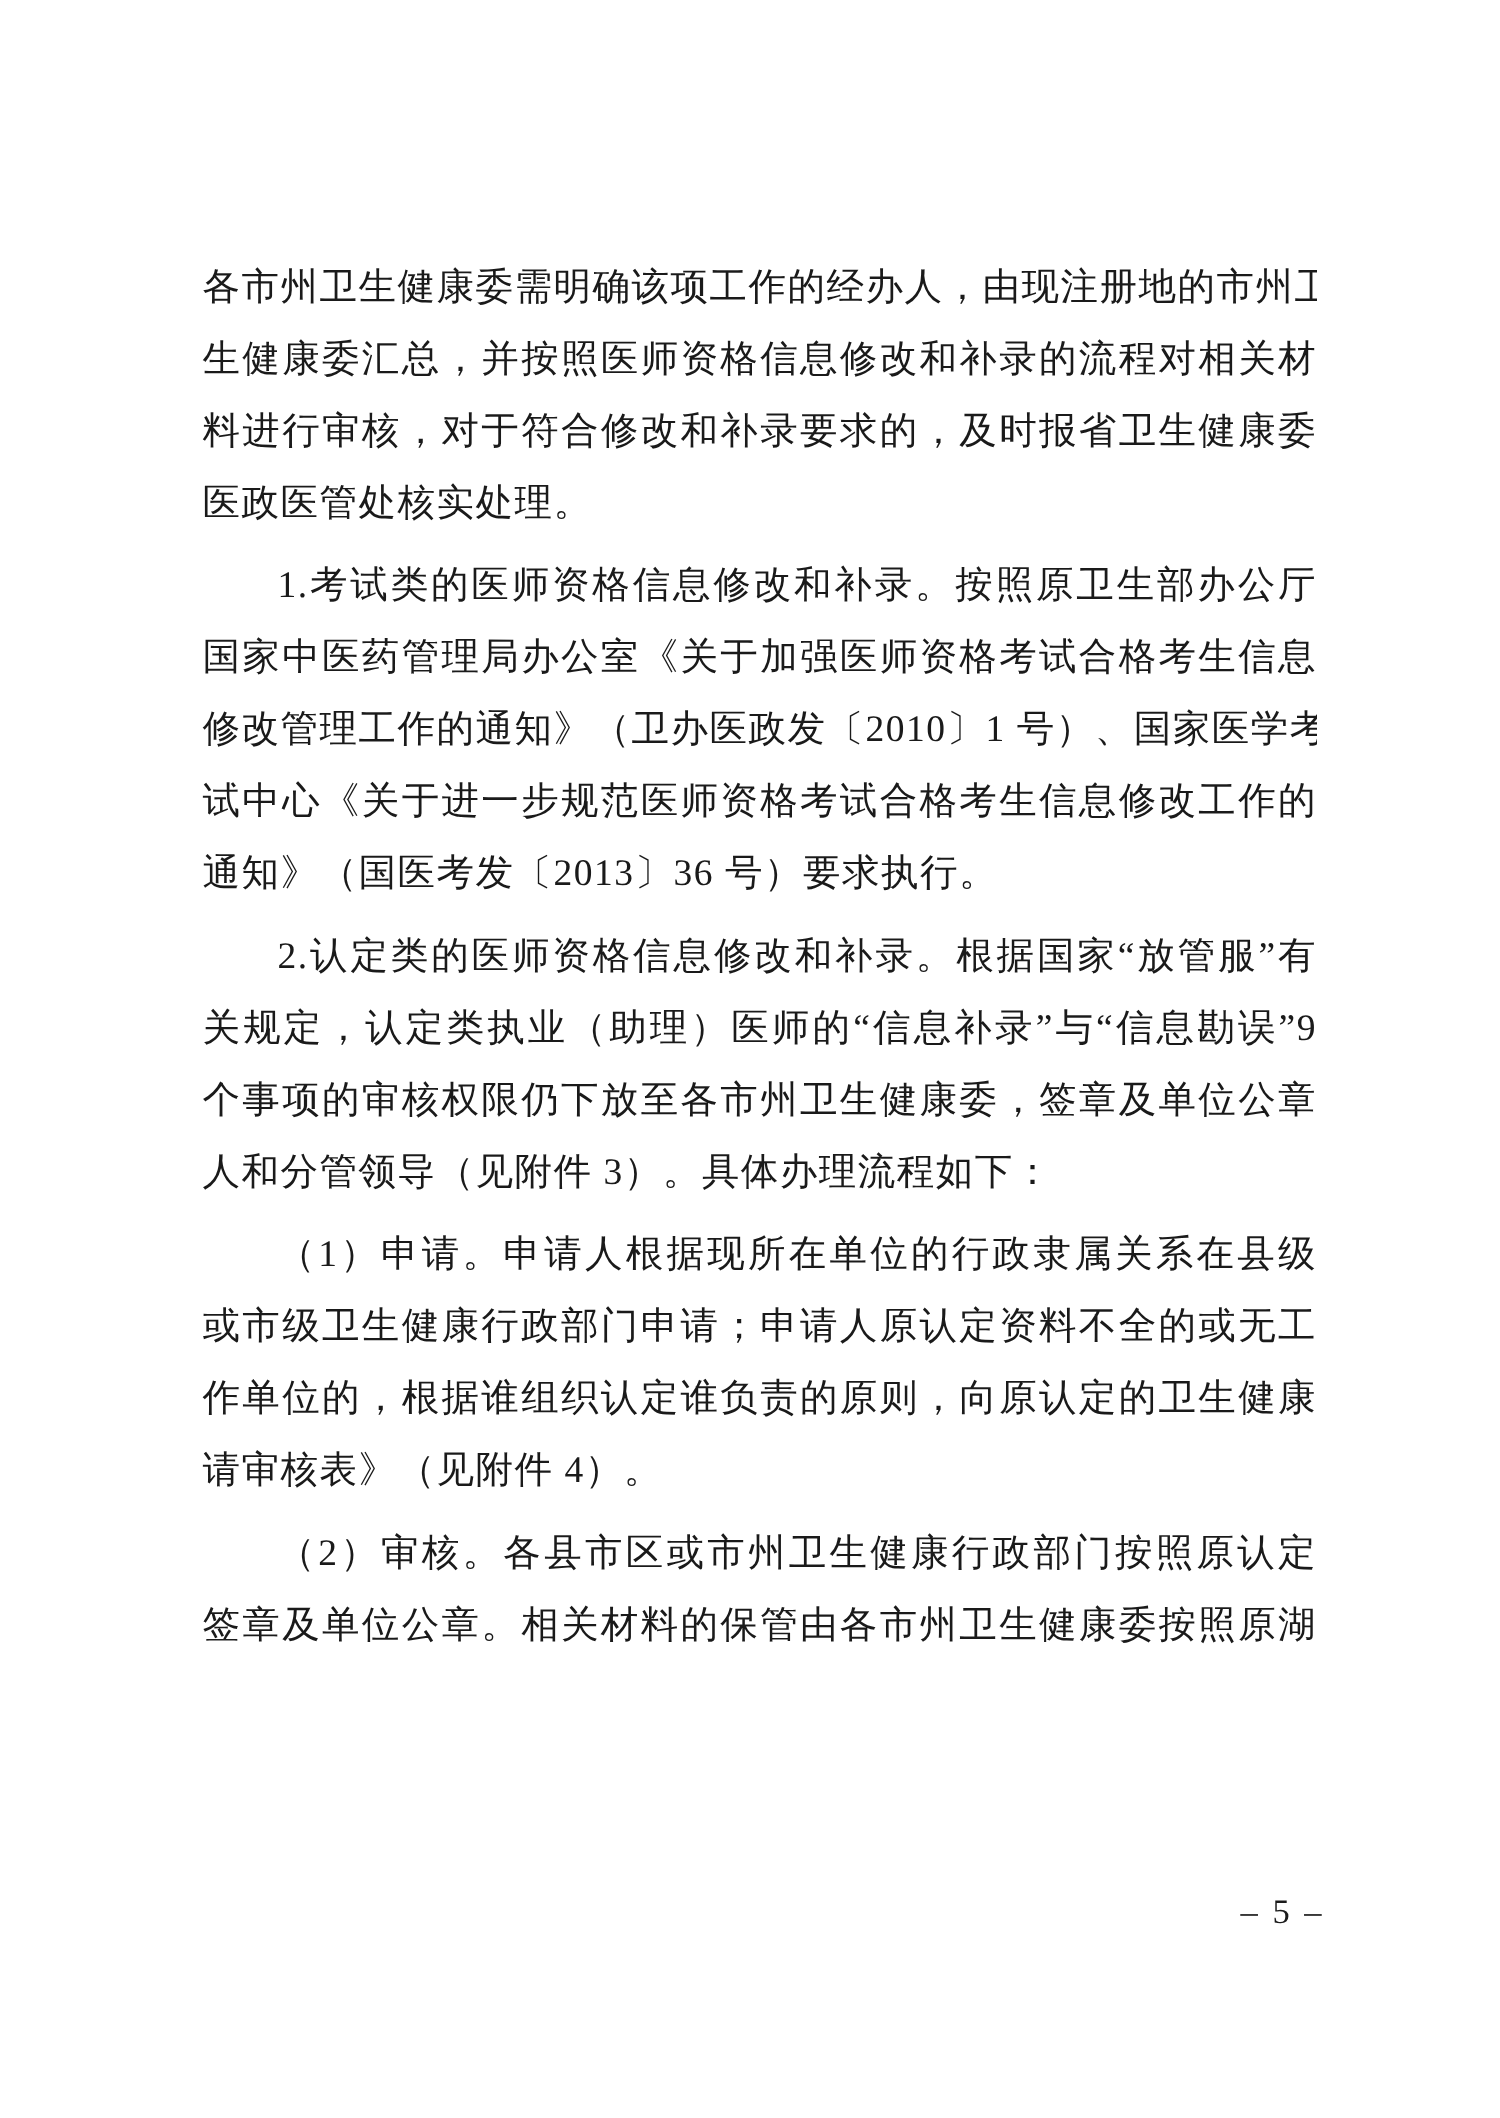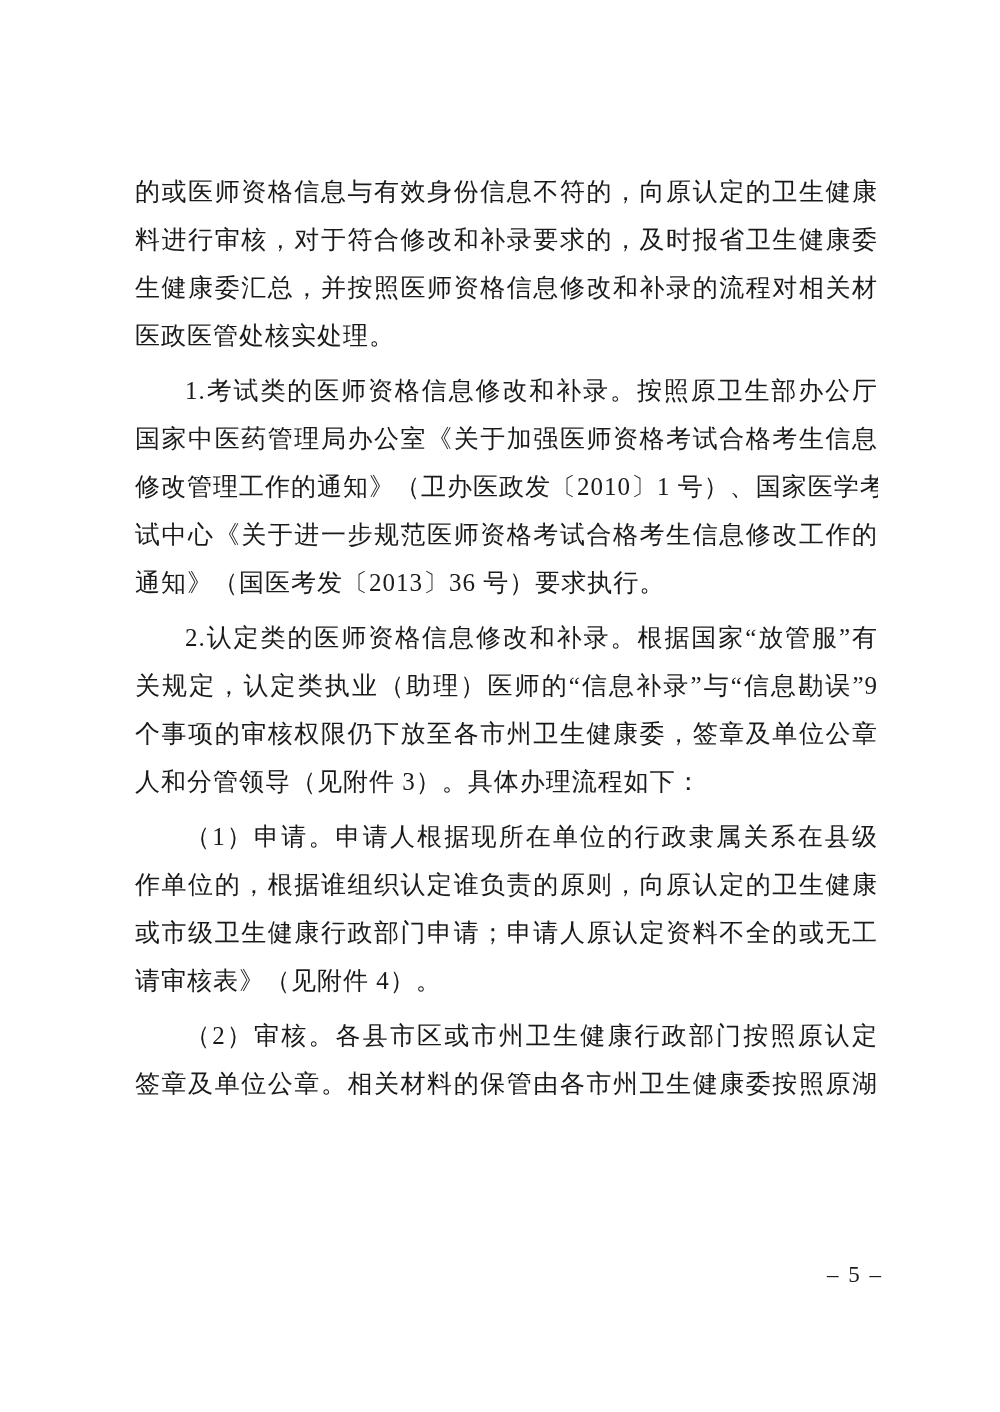--- a/index.html
+++ b/index.html
@@ -54,45 +54,45 @@
     color: #1a1a1a;
   }
 </style>
 </head>
 <body>
 
 <div class="page">
   <div class="text-block">
 
     <div class="para">
-      <div class="line">的或医师资格信息与有效身份信息不符的，向原认定的卫生健康</div>
+      <div class="line">各市州卫生健康委需明确该项工作的经办人，由现注册地的市州卫</div>
+      <div class="line">生健康委汇总，并按照医师资格信息修改和补录的流程对相关材</div>
       <div class="line">料进行审核，对于符合修改和补录要求的，及时报省卫生健康委</div>
-      <div class="line">生健康委汇总，并按照医师资格信息修改和补录的流程对相关材</div>
       <div class="line end">医政医管处核实处理。</div>
     </div>
 
     <div class="para">
       <div class="line indent">1.考试类的医师资格信息修改和补录。按照原卫生部办公厅</div>
       <div class="line">国家中医药管理局办公室《关于加强医师资格考试合格考生信息</div>
       <div class="line">修改管理工作的通知》（卫办医政发〔2010〕1 号）、国家医学考</div>
       <div class="line">试中心《关于进一步规范医师资格考试合格考生信息修改工作的</div>
       <div class="line end">通知》（国医考发〔2013〕36 号）要求执行。</div>
     </div>
 
     <div class="para">
       <div class="line indent">2.认定类的医师资格信息修改和补录。根据国家“放管服”有</div>
       <div class="line">关规定，认定类执业（助理）医师的“信息补录”与“信息勘误”9</div>
       <div class="line">个事项的审核权限仍下放至各市州卫生健康委，签章及单位公章</div>
       <div class="line end">人和分管领导（见附件 3）。具体办理流程如下：</div>
     </div>
 
     <div class="para">
       <div class="line indent">（1）申请。申请人根据现所在单位的行政隶属关系在县级</div>
+      <div class="line">或市级卫生健康行政部门申请；申请人原认定资料不全的或无工</div>
       <div class="line">作单位的，根据谁组织认定谁负责的原则，向原认定的卫生健康</div>
-      <div class="line">或市级卫生健康行政部门申请；申请人原认定资料不全的或无工</div>
       <div class="line end">请审核表》（见附件 4）。</div>
     </div>
 
     <div class="para">
       <div class="line indent">（2）审核。各县市区或市州卫生健康行政部门按照原认定</div>
       <div class="line">签章及单位公章。相关材料的保管由各市州卫生健康委按照原湖</div>
     </div>
 
   </div>
 

